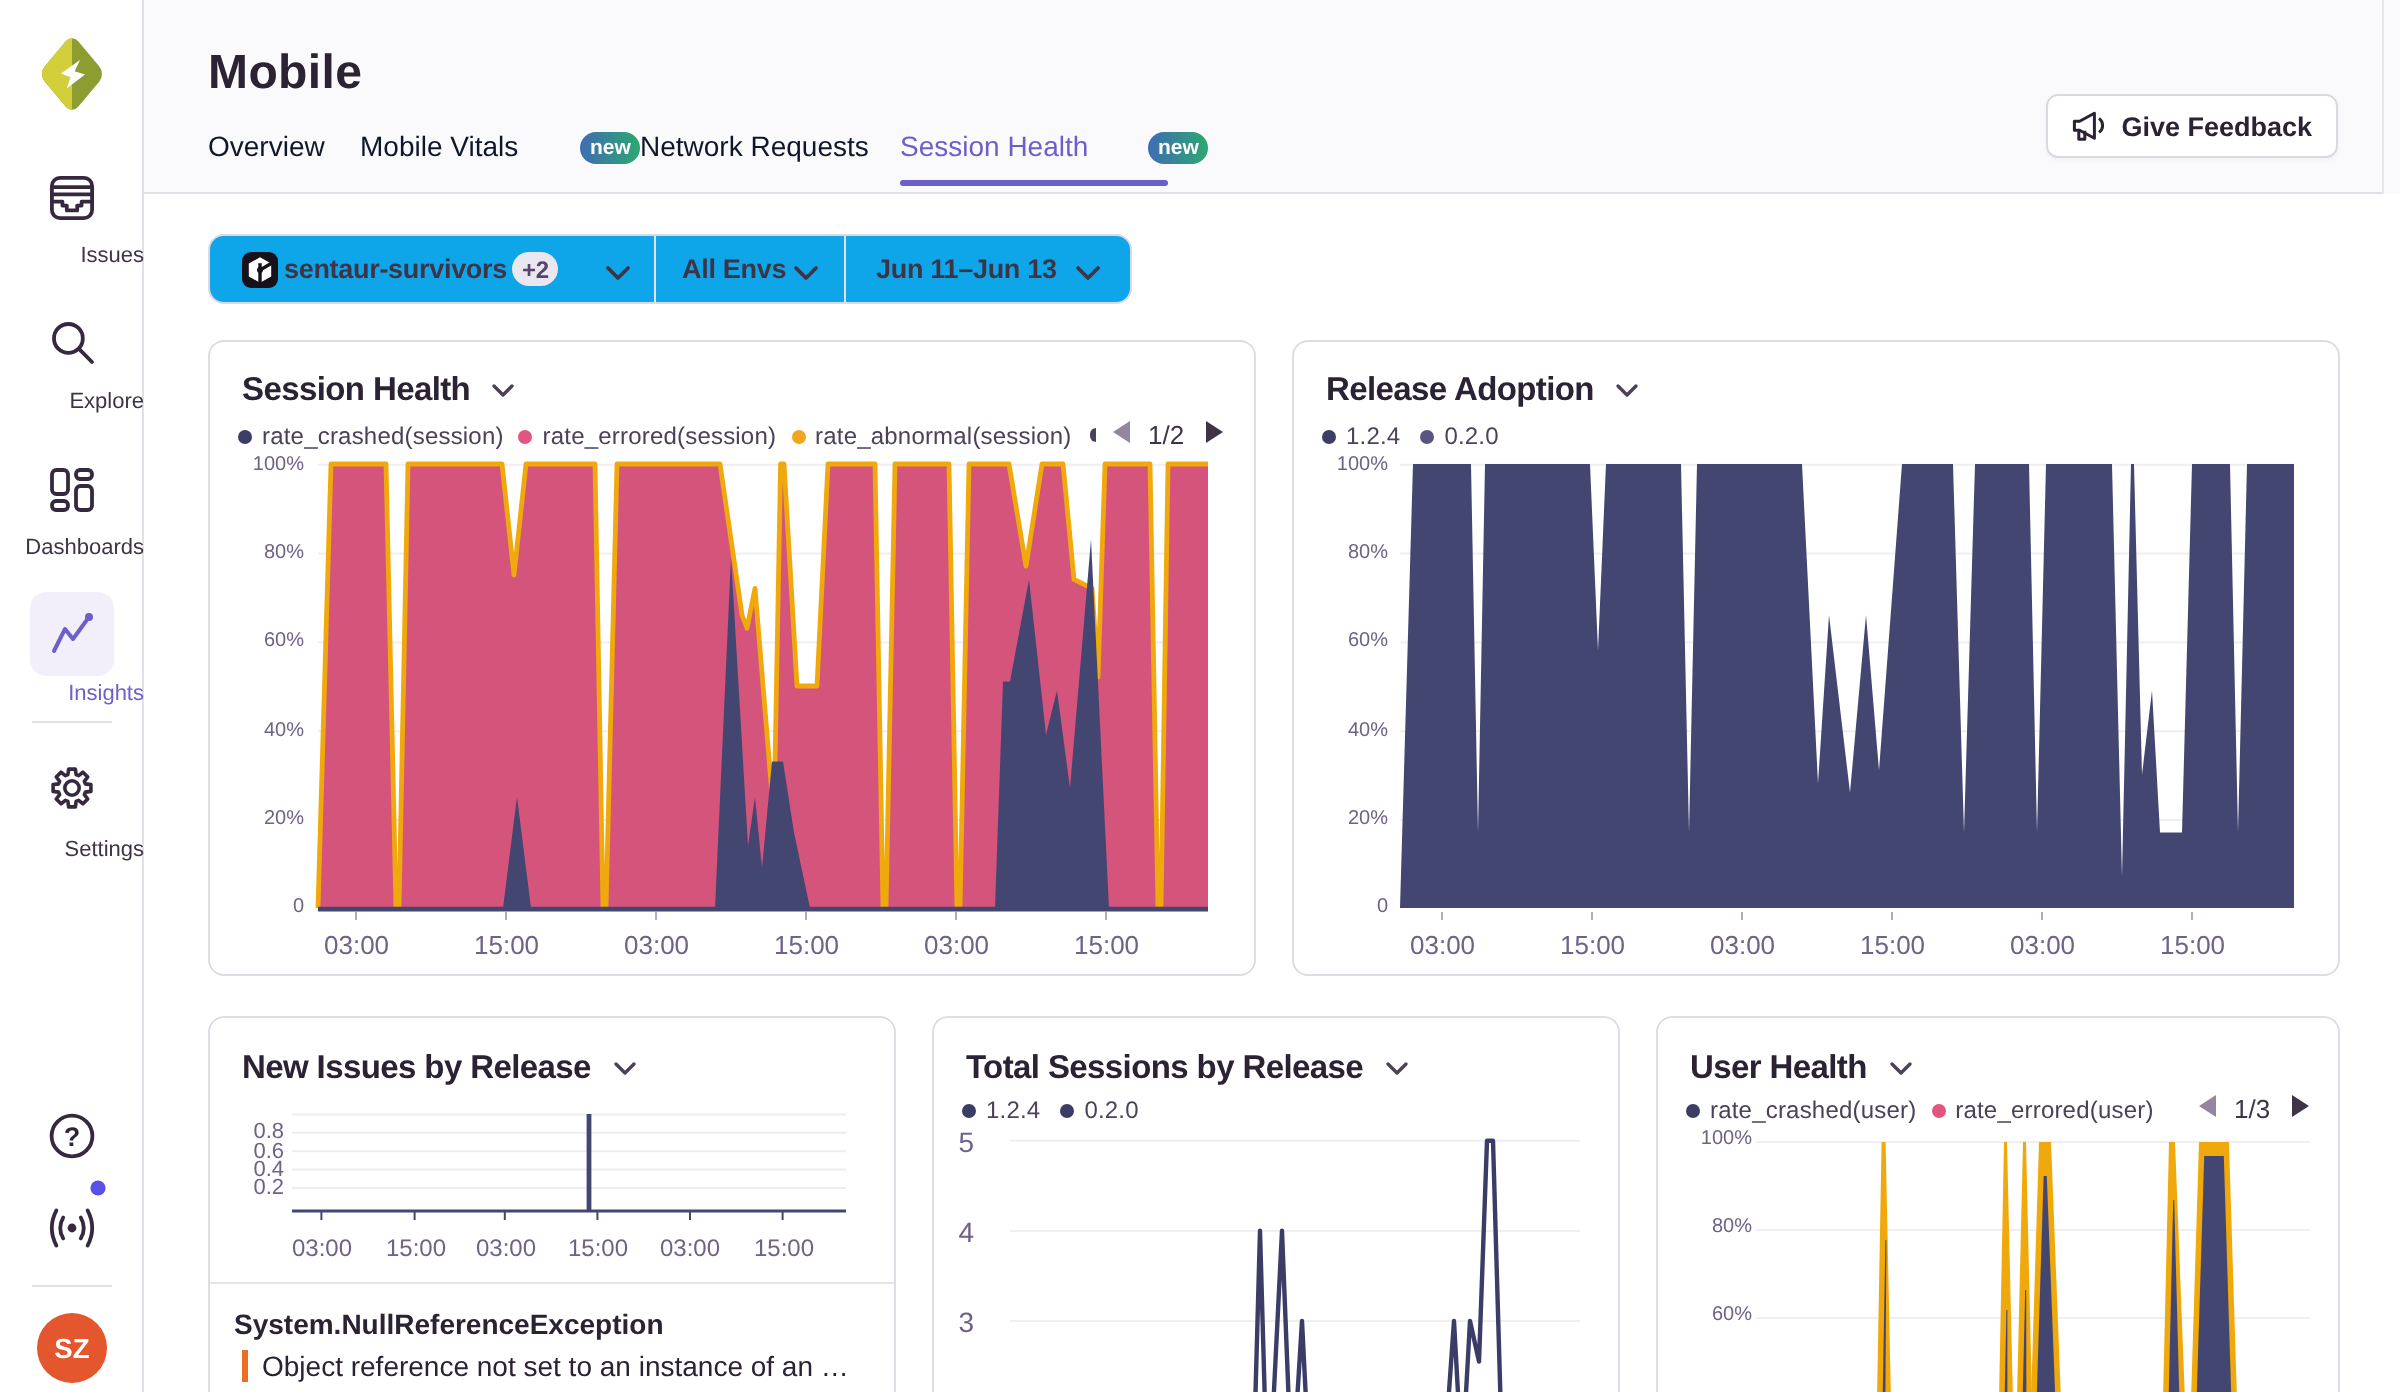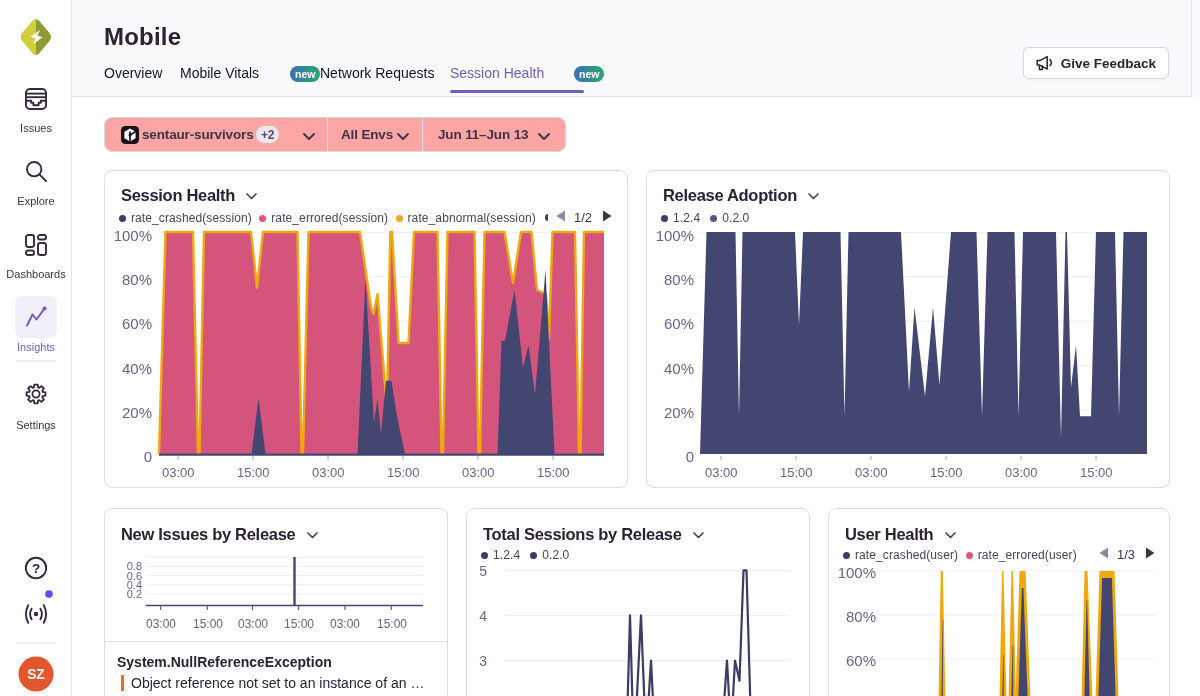--- a/index.html
+++ b/index.html
@@ -1,44 +1,44 @@
 <!DOCTYPE html>
 <html><head>
 <meta charset="utf-8">
 <style>
 * { margin:0; padding:0; box-sizing:border-box; }
 html,body { width:1200px; height:696px; overflow:hidden; font-family:"Liberation Sans",sans-serif; background:#fff; }
 #page { position:relative; width:1200px; height:696px; }
 .abs { position:absolute; }
 
 #sidebar { position:absolute; left:0; top:0; width:72px; height:696px; background:#fff; border-right:1px solid #e3dfe7; }
-.navlabel { position:absolute; width:72px; text-align:center; font-size:11px; color:#3e3446; }
+.navlabel { position:absolute; width:72px; text-align:right; font-size:11px; color:#3e3446; }
 
 #topbar { position:absolute; left:72px; top:0; width:1119px; height:97px; background:#faf9fb; border-bottom:1px solid #e3dfe7; }
 #h1 { position:absolute; left:32px; top:23px; font-size:24px; font-weight:700; color:#2b2233; letter-spacing:0.2px; }
 .tab { position:absolute; top:65px; font-size:14px; color:#0f172a; font-weight:400; }
 .tab.active { color:#6c5fc7; }
 .newbadge { position:absolute; top:66px; height:16px; line-height:16px; padding:0 5px; border-radius:8px;
   font-size:10.5px; font-weight:700; color:#fff; background:linear-gradient(90deg,#3e6db4,#2da770);margin-left:23px; }
 #tabline { position:absolute; left:378px; top:90px; width:134px; height:3px; background:#6c5fc7; border-radius:2px; }
 #feedback { position:absolute; right:22px; top:19px; height:32px; background:#fff; border:1px solid #dcd8e1; border-radius:6px;
   font-size:13.5px; font-weight:700; color:#2b2233; padding:0 12px; display:flex; align-items:center; gap:8px;
   box-shadow:0 1px 2px rgba(43,34,51,0.04);margin-top:28px; }
 
-#filterbar { position:absolute; left:104px; top:117px; width:462px; height:35px; background:#fca5a5; border:1px solid #dcd8e1;
+#filterbar { position:absolute; left:104px; top:117px; width:462px; height:35px; background:#0ea5e9; border:1px solid #dcd8e1;
   border-radius:8px; font-size:13.5px; font-weight:700; color:#3e3446; white-space:nowrap; letter-spacing:-0.15px; }
 .fdiv { width:1px; height:34px; background:#e3dfe7; }
 .plus2 { background:#ebe7f0; color:#57456b; border-radius:9px; font-size:12px; font-weight:700; padding:1.5px 5px; }
 
 .card { position:absolute; background:#fff; border:1px solid #e0dce5; border-radius:8px; }
 .ctitle { position:absolute; font-size:16.5px; font-weight:700; color:#2b2233; white-space:nowrap; letter-spacing:-0.3px; }
 .legend { position:absolute; font-size:12px; color:#4d4158; white-space:nowrap; display:flex; align-items:center; letter-spacing:0.1px; }
 .dot { display:inline-block; width:7px; height:7px; border-radius:50%; margin-right:5px; }
 .axis { position:absolute; font-size:13px; color:#6f6287; }
-.axisr { position:absolute; font-size:15px; color:#6f6287; text-align:right; }
+.axisr { position:absolute; font-size:10px; color:#6f6287; text-align:right; }
 .pgn { position:absolute; font-size:13px; color:#3e3446; }
 svg { position:absolute; left:0; top:0; }
 </style>
 </head>
 <body>
 <div id="page">
 
 <div id="sidebar"></div>
 <svg width="72" height="696" style="left:0;top:0" viewBox="0 0 72 696">
 

